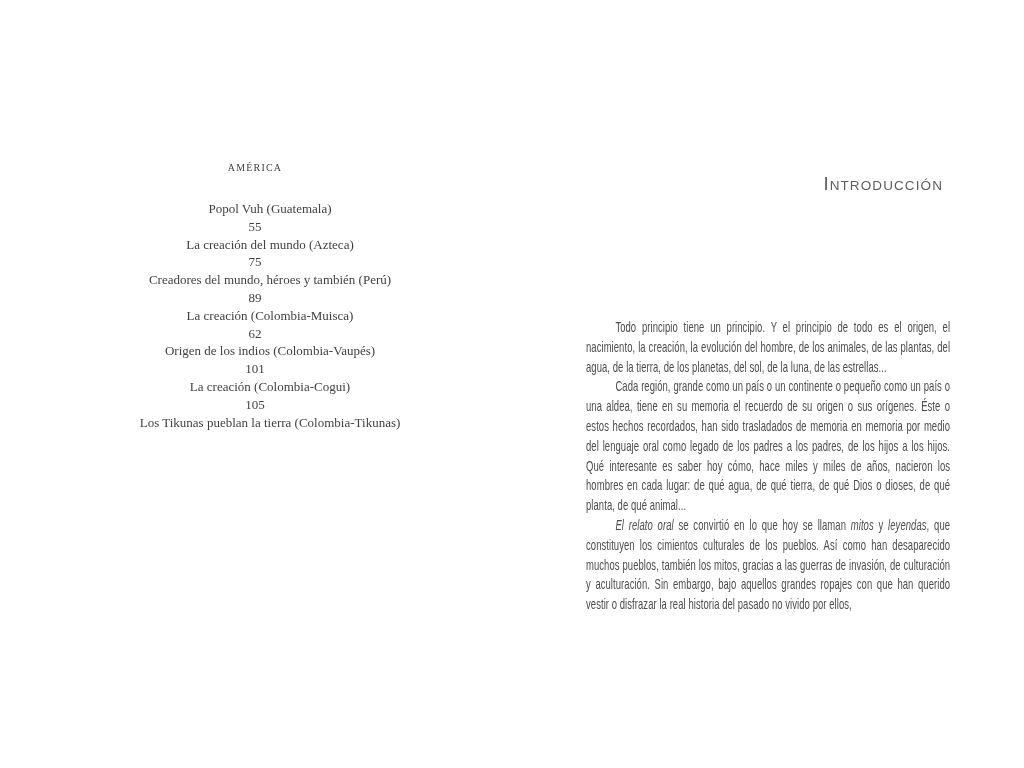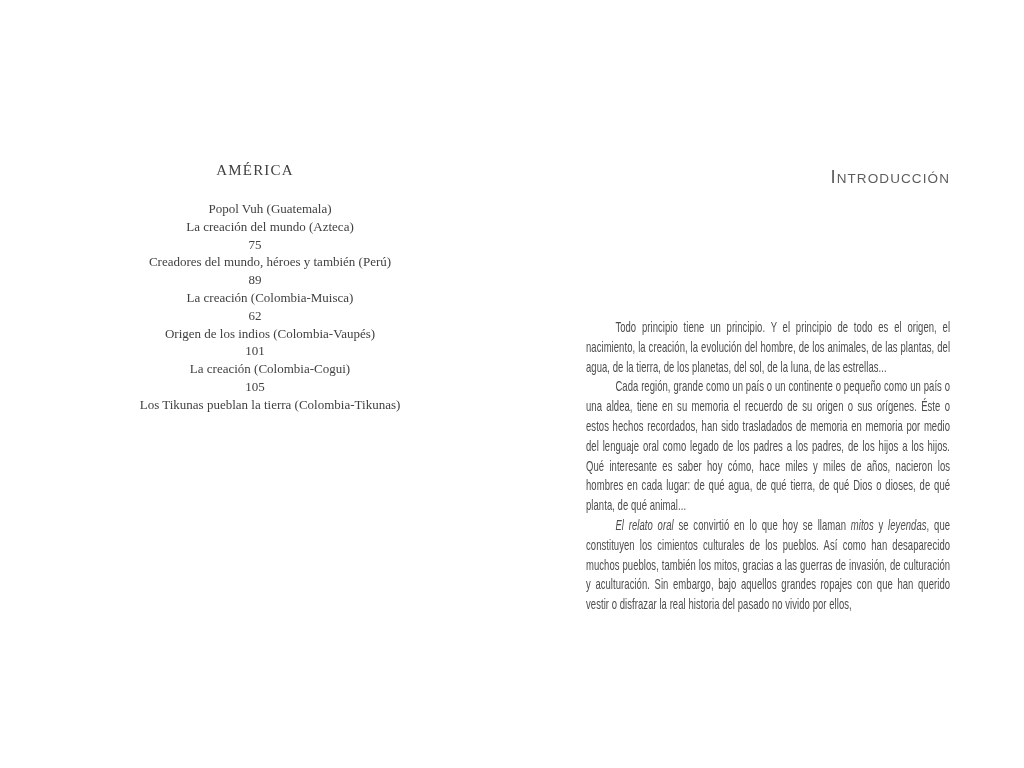--- a/index.html
+++ b/index.html
@@ -22,21 +22,21 @@
     width: 512px; height: 768px;
     font-family: "Liberation Serif", serif;
   }
   .toc-title {
     position: absolute;
     left: 120px;
     top: 162px;
     width: 300px;
     margin: 0;
     text-align: center;
-    font-size: 15px;
+    font-size: 10px;
     font-weight: 400;
     letter-spacing: 1.2px;
     color: #3f3f3f;
     transform: translateX(-15px);
     white-space: nowrap;
   }
   .toc-list {
     position: absolute;
     left: 120px;
     top: 200px;
@@ -57,21 +57,21 @@
   .page-right {
     position: absolute;
     left: 512px; top: 0;
     width: 512px; height: 768px;
     font-family: "Liberation Sans", sans-serif;
   }
   .intro-header {
     position: absolute;
     top: 166px;
     right: 74px;
-    margin: 0;
+    margin: 7px;
     font-weight: 400;
     font-size: 13.5px;
     letter-spacing: 1.1px;
     color: #5d5d5d;
     white-space: nowrap;
   }
   .intro-header .initial {
     font-size: 18.5px;
   }
   .intro-body {
@@ -97,20 +97,21 @@
 </style>
 </head>
 <body>
 
 <div class="spread">
 
   <section class="page-left">
     <h2 class="toc-title">AMÉRICA</h2>
     <div class="toc-list" id="toc-list">
         <div class="toc-entry-title">Popol Vuh (Guatemala)</div>
+        <div class="toc-page-num">55</div>
         <div class="toc-entry-title">La creación del mundo (Azteca)</div>
         <div class="toc-page-num">75</div>
         <div class="toc-entry-title">Creadores del mundo, héroes y también (Perú)</div>
         <div class="toc-page-num">89</div>
         <div class="toc-entry-title">La creación (Colombia-Muisca)</div>
         <div class="toc-page-num">62</div>
         <div class="toc-entry-title">Origen de los indios (Colombia-Vaupés)</div>
         <div class="toc-page-num">101</div>
         <div class="toc-entry-title">La creación (Colombia-Cogui)</div>
         <div class="toc-page-num">105</div>

